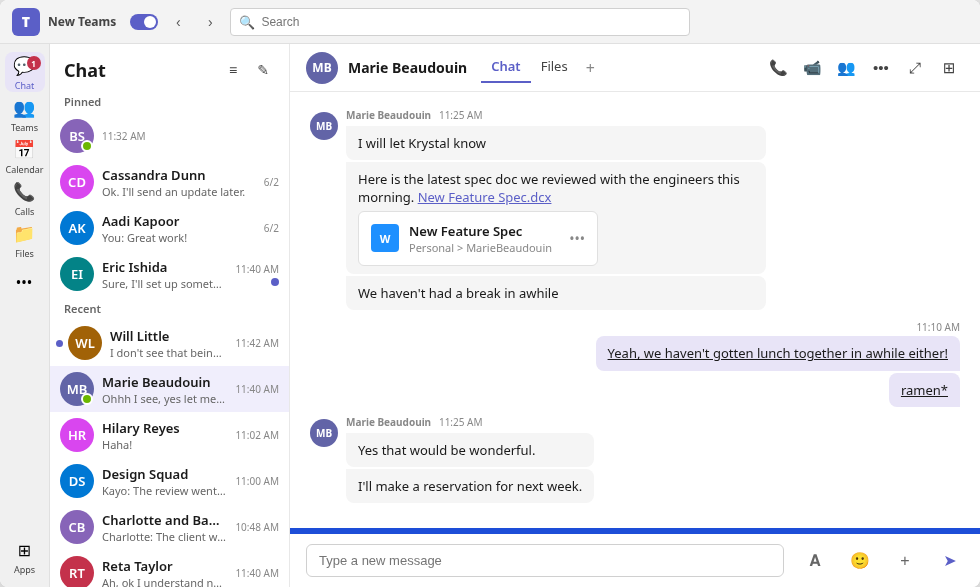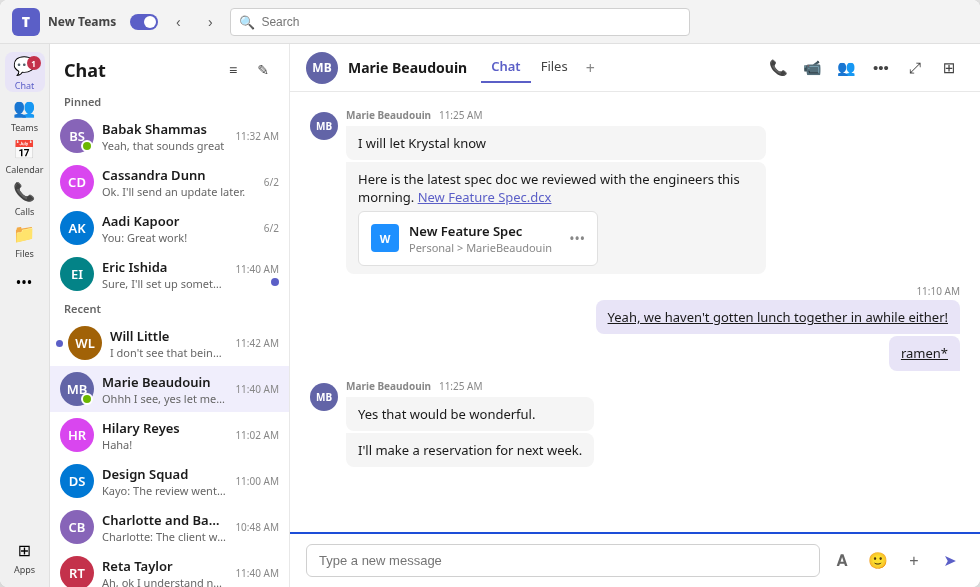--- a/index.html
+++ b/index.html
@@ -61,21 +61,21 @@
     .msg-self-group { display: flex; flex-direction: column; align-items: flex-end; gap: 2px; margin-bottom: 4px; }
     .msg-time-right { font-size: 10px; color: #888; text-align: right; margin-top: 2px; }
     .file-card { background: #fff; border: 1px solid #e0e0e0; border-radius: 6px; padding: 10px 12px; display: flex; align-items: center; gap: 10px; max-width: 240px; position: relative; margin-top: 4px; }
     .file-icon { width: 28px; height: 28px; background: #1e90ff; border-radius: 4px; display: flex; align-items: center; justify-content: center; color: white; font-size: 11px; font-weight: 700; }
     .file-info { flex: 1; }
     .file-name { font-size: 13px; font-weight: 600; color: #1a1a1a; }
     .file-path { font-size: 11px; color: #888; }
     .file-more { color: #888; font-size: 14px; cursor: pointer; }
     .link-text { color: #5b5fc7; text-decoration: underline; cursor: pointer; font-size: 13px; }
     
-    .message-input-area { padding: 10px 16px; border-top: 2px solid #1d4ed8; display: flex; align-items: center; gap: 8px; }
+    .message-input-area { padding: 10px 16px; border-top: 6px solid #1d4ed8; display: flex; align-items: center; gap: 17px; }
     .message-input-box { flex: 1; border: 1px solid #d0d0d0; border-radius: 6px; padding: 8px 12px; font-size: 13px; color: #999; outline: none; background: #fff; cursor: text; }
     .input-action-btn { width: 28px; height: 28px; border: none; background: none; cursor: pointer; color: #666; font-size: 16px; display: flex; align-items: center; justify-content: center; border-radius: 4px; }
     .send-btn { width: 28px; height: 28px; border: none; background: none; cursor: pointer; color: #5b5fc7; font-size: 16px; display: flex; align-items: center; justify-content: center; border-radius: 4px; }
     .toggle { width: 28px; height: 16px; background: #5b5fc7; border-radius: 8px; position: relative; cursor: pointer; }
     .toggle-knob { width: 12px; height: 12px; background: white; border-radius: 50%; position: absolute; top: 2px; right: 2px; transition: right 0.2s; }
   </style>
 </head>
 <body>
 
 <div class="app-window">
@@ -136,24 +136,20 @@
         <span class="chat-list-title">Chat</span>
         <div class="chat-list-actions">
           <button class="chat-action-btn">≡</button>
           <button class="chat-action-btn">✎</button>
         </div>
       </div>
       <div class="chat-section-label">Pinned</div>
 
       <div class="chat-item">
         <div class="avatar avatar-online" style="background:#8764b8;">BS</div>
-        <div class="chat-info">
-          <div class="chat-name">Babak Shammas</div>
-          <div class="chat-preview">Yeah, that sounds great</div>
-        </div>
         <div class="chat-meta">
           <span class="chat-time">11:32 AM</span>
         </div>
       </div>
       <div class="chat-item">
         <div class="avatar" style="background:#d946ef;">CD</div>
         <div class="chat-info">
           <div class="chat-name">Cassandra Dunn</div>
           <div class="chat-preview">Ok. I'll send an update later.</div>
         </div>
@@ -282,20 +278,21 @@
               Here is the latest spec doc we reviewed with the engineers this morning. <span class="link-text">New Feature Spec.dcx</span>
               <div class="file-card">
                 <div class="file-icon">W</div>
                 <div class="file-info">
                   <div class="file-name">New Feature Spec</div>
                   <div class="file-path">Personal &gt; MarieBeaudouin</div>
                 </div>
                 <span class="file-more">•••</span>
               </div>
             </div>
+            <div class="msg-bubble-other">We haven't had a break in awhile</div>
           </div>
         </div>
 
         <div class="msg-self-group">
           <div class="msg-time-right">11:10 AM</div>
           <div class="msg-bubble-self">Yeah, we haven't gotten lunch together in awhile either!</div>
           <div class="msg-bubble-self">ramen*</div>
         </div>
 
         <div class="msg-from-other">

